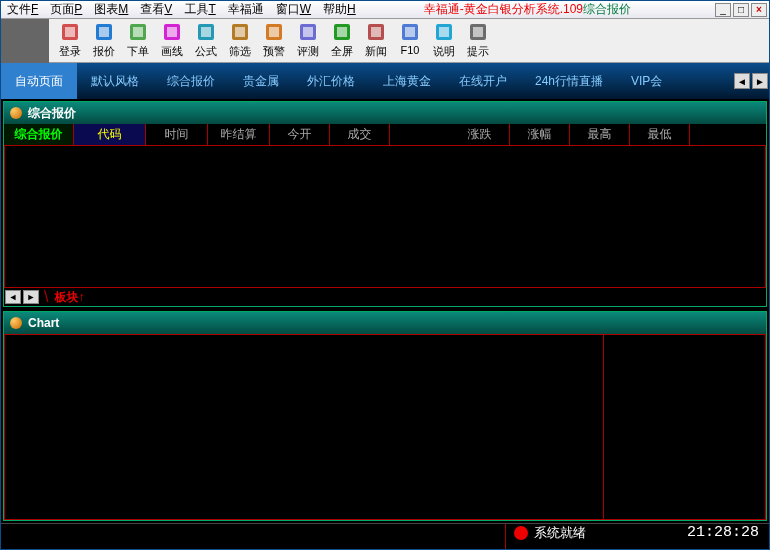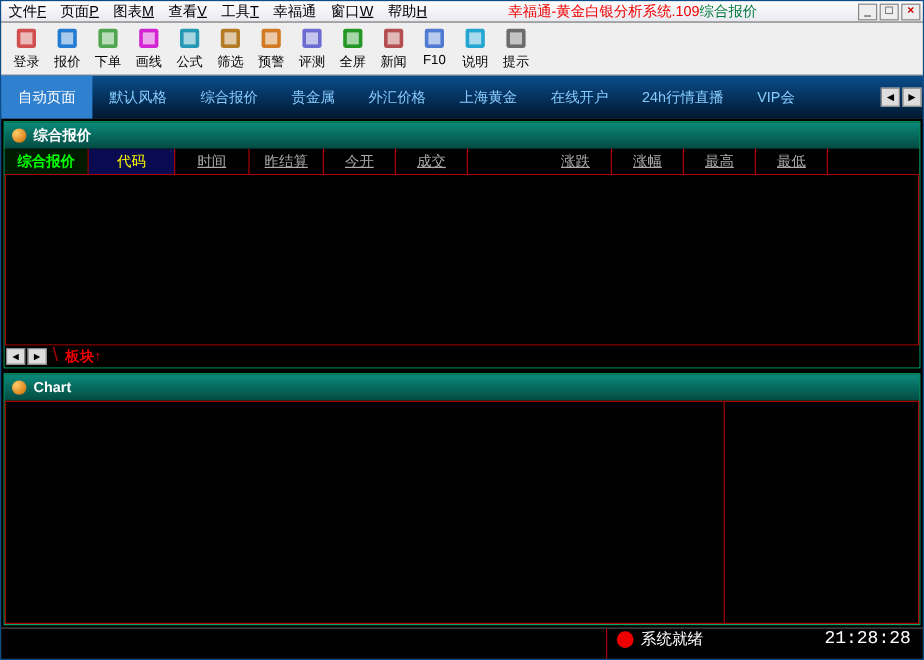--- a/index.html
+++ b/index.html
@@ -8,39 +8,39 @@
 .titlebar { height: 18px; background: linear-gradient(#fff, #e8e8f0); display: flex; align-items: center; font-size: 12px; border-bottom: 1px solid #999; }
 .titlebar .menu-item { padding: 0 6px; color: #000; cursor: pointer; }
 .titlebar .menu-item u { text-decoration: underline; }
 .titlebar .spacer { flex: 1; }
 .titlebar .app-title { color: #e00; font-size: 12px; padding-right: 4px; }
 .titlebar .app-title .sub { color: #007a3d; }
 .titlebar .spacer2 { width: 80px; }
 .win-controls { display: flex; gap: 2px; padding-right: 2px; }
 .win-btn { width: 16px; height: 14px; border: 1px solid #888; background: #eee; font-size: 10px; display: flex; align-items: center; justify-content: center; cursor: pointer; }
 .win-btn.close { color: #c00; font-weight: bold; }
-.toolbar { height: 44px; background: #efefef; display: flex; align-items: flex-start; padding: 2px 4px; border-bottom: 1px solid #999; }
+.toolbar { height: 44px; background: #efefef; display: flex; align-items: flex-start; padding: 2px 4px; border-bottom: 1px solid #999; margin-left: 48px; }
 .tool-item { display: flex; flex-direction: column; align-items: center; width: 34px; cursor: pointer; font-size: 11px; color: #000; }
 .tool-icon { width: 22px; height: 22px; margin-bottom: 1px; display: flex; align-items: center; justify-content: center; }
 .nav-tabs { height: 36px; background: linear-gradient(#0a4d8c, #001830); display: flex; align-items: center; font-size: 12px; }
 .nav-tab { padding: 0 14px; color: #8cf; cursor: pointer; height: 100%; display: flex; align-items: center; }
 .nav-tab.active { background: #3080d0; color: #fff; }
 .nav-arrows { margin-left: auto; display: flex; }
 .nav-arrow { width: 16px; height: 16px; border: 1px solid #888; background: #ddd; font-size: 10px; display: flex; align-items: center; justify-content: center; cursor: pointer; margin: 1px; }
 .content { flex: 1; background: #000; display: flex; flex-direction: column; padding: 2px; gap: 4px; }
 .panel { border: 1px solid #0a6; display: flex; flex-direction: column; }
 .panel-header { height: 22px; background: linear-gradient(#0a8a7a, #044a42); display: flex; align-items: center; padding: 0 6px; font-size: 12px; color: #fff; font-weight: bold; }
 .panel-header .bullet { width: 12px; height: 12px; border-radius: 50%; background: radial-gradient(circle at 30% 30%, #ffcc66, #cc6600); margin-right: 6px; }
 .quote-panel { height: 206px; }
 .quote-body { flex: 1; background: #000; display: flex; flex-direction: column; }
 .quote-head-row { height: 22px; display: flex; border-bottom: 1px solid #a00; font-size: 12px; }
 .qh { display: flex; align-items: center; justify-content: center; border-right: 1px solid #a00; }
 .qh.first { width: 70px; background: #001a00; color: #0f0; font-weight: bold; }
 .qh.code { width: 72px; background: #0a0a50; color: #ff0; }
-.qh.rest { color: #aaa; flex: 0 0 auto; text-decoration: underline; }
+.qh.rest { color: #aaa; flex: 0 0 auto; }
 .quote-content { flex: 1; background: #000; border: 1px solid #a00; border-top: none; }
 .quote-footer { height: 18px; background: #000; display: flex; align-items: center; }
 .qf-arrow { width: 16px; height: 14px; border: 1px solid #888; background: #ddd; font-size: 9px; display: flex; align-items: center; justify-content: center; cursor: pointer; margin: 1px; }
 .qf-label { color: #e00; font-size: 12px; margin-left: 6px; font-weight: bold; font-family: Liberation Serif, serif; }
 .chart-panel { flex: 1; }
 .chart-body { flex: 1; background: #000; display: flex; }
 .chart-left { flex: 1; border: 1px solid #a00; }
 .chart-right { width: 162px; border: 1px solid #a00; border-left: none; }
 .statusbar { height: 26px; background: #000; display: flex; align-items: flex-start; border-top: 1px solid #444; }
 .status-left { width: 505px; height: 100%; border-right: 1px solid #a00; }

